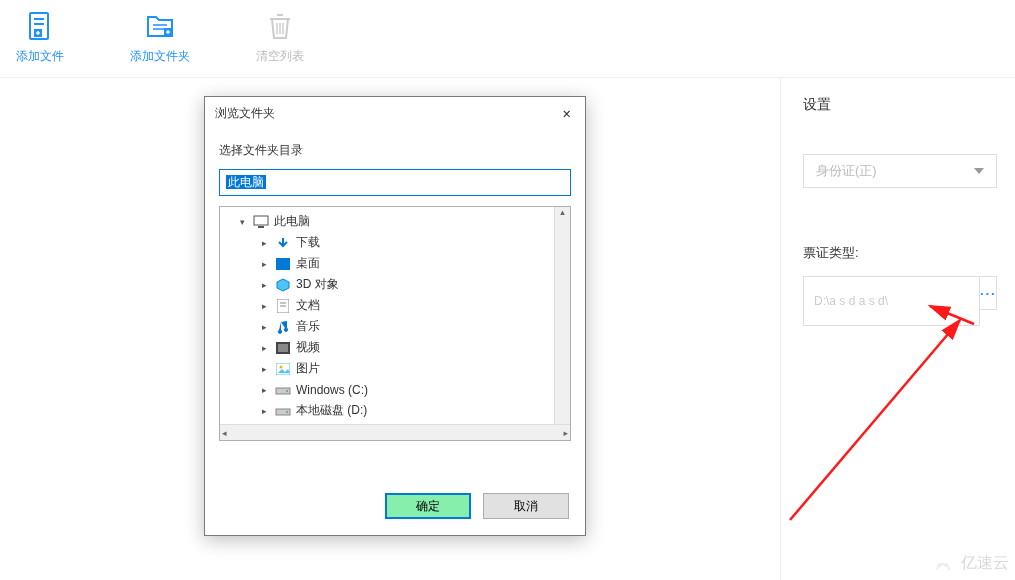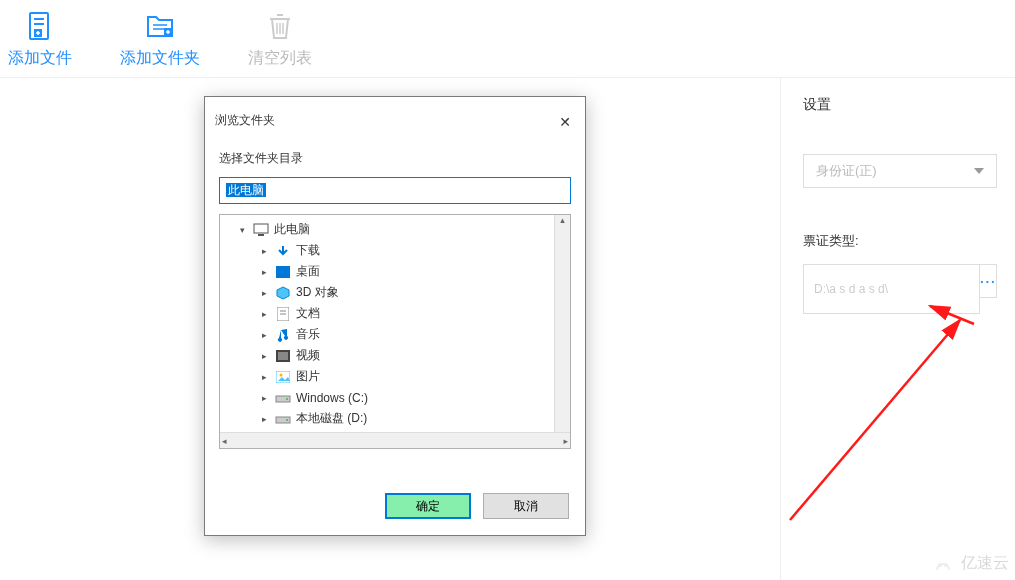--- a/index.html
+++ b/index.html
@@ -28,21 +28,21 @@
       gap: 6px;
       cursor: pointer;
       width: 80px;
     }
     .toolbar-icon {
       width: 32px;
       height: 32px;
     }
     .toolbar-label {
       color: #1e90ff;
-      font-size: 16px;
+      font-size: 12px;
     }
     .toolbar-item.disabled .toolbar-label { color: #bbb; }
 
     
     .main {
       display: flex;
       height: calc(100% - 78px);
     }
     .left-pane {
       flex: 1;
@@ -58,21 +58,21 @@
     .panel-title { font-size: 14px; margin-bottom: 40px; }
     .field-label { font-size: 13px; margin-bottom: 14px; }
     .select-box {
       border: 1px solid #ddd;
       height: 34px;
       display: flex;
       align-items: center;
       justify-content: space-between;
       padding: 0 12px;
       color: #bbb;
-      margin-bottom: 44px;
+      margin-bottom: 56px;
       cursor: pointer;
     }
     .caret-down {
       width: 0; height: 0;
       border-left: 5px solid transparent;
       border-right: 5px solid transparent;
       border-top: 6px solid #999;
     }
     .output-row { display: flex; }
     .output-input {
@@ -103,23 +103,24 @@
       top: 18px;
       width: 382px;
       height: 440px;
       background: #fff;
       border: 1px solid #7a7a7a;
       box-shadow: 0 4px 18px rgba(0,0,0,0.25);
     }
     .dlg-title {
       display: flex;
       justify-content: space-between;
-      align-items: flex-start;
-      padding: 15px 8px 6px 10px;
-      font-size: 12px;
+      align-items: center;
+      padding: 6px 8px 6px 10px;
+      font-size: 12px;
+      font-family: Liberation Mono, monospace;
     }
     .dlg-close { cursor: pointer; font-size: 14px; padding: 2px 6px; }
     .dlg-sub { padding: 12px 14px 10px; font-size: 12px; }
     .dlg-path {
       margin: 0 14px;
       border: 1px solid #0078d7;
       padding: 4px 6px;
     }
     .dlg-path span {
       background: #0078d7;

